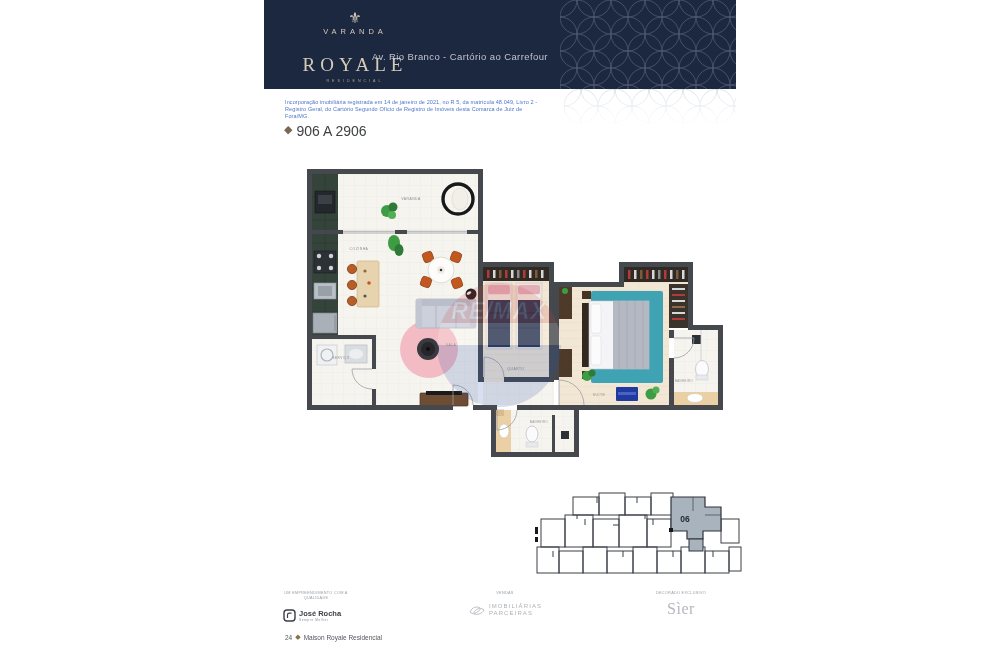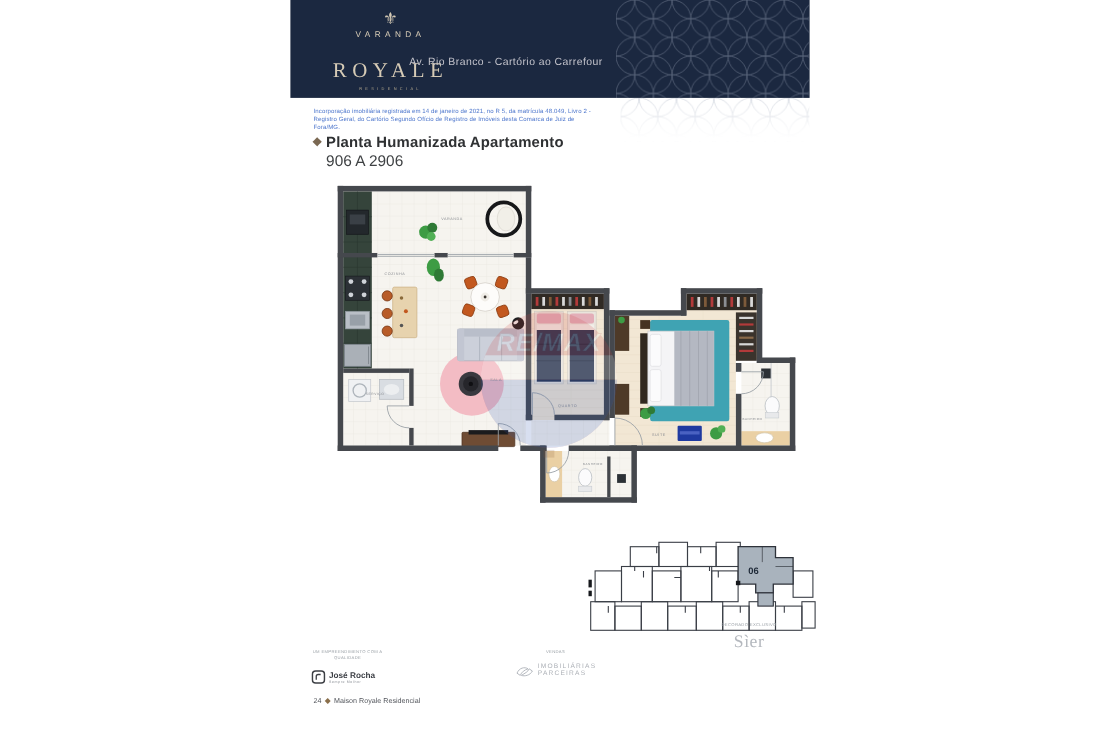--- a/index.html
+++ b/index.html
@@ -33,21 +33,21 @@
 
   
   .fcap{font-size:3.8px;letter-spacing:.3px;color:#9aa0a6;text-transform:uppercase;text-align:center;line-height:4.6px;}
   .f-dev{position:absolute;left:283px;top:591px;width:66px;}
   .f-dev .logo{margin-top:9px;display:flex;align-items:center;gap:3px;justify-content:flex-start;}
   .f-dev .nm{font-size:7.5px;font-weight:bold;color:#3b3e44;line-height:8px;text-align:left;}
   .f-dev .tg{font-size:3.2px;color:#8b8f96;letter-spacing:.6px;text-align:left;}
   .f-sales{position:absolute;left:452px;top:591px;width:106px;}
   .f-sales .logo{margin-top:7px;display:flex;align-items:center;justify-content:center;gap:3px;}
   .f-sales .tx{font-size:6px;letter-spacing:1.1px;color:#adb1b7;line-height:7.5px;text-align:left;}
-  .f-decor{position:absolute;left:643px;top:566px;width:76px;}
+  .f-decor{position:absolute;left:643px;top:591px;width:76px;}
   .f-decor .logo{margin-top:4px;text-align:center;font-family:"Liberation Serif",serif;
                  font-size:16px;color:#b4b8be;letter-spacing:.5px;}
   .pageline{position:absolute;left:285px;top:633px;display:flex;align-items:center;gap:3px;
             font-size:6.5px;color:#53565c;}
   .pageline .dm{color:#8a6f4b;font-size:7px;}
 
   svg text{font-family:"Liberation Sans",sans-serif;}
 </style>
 </head>
 <body>
@@ -94,21 +94,20 @@
       <rect width="172" height="40" fill="url(#geo2)"></rect>
     </svg>
     <div class="ov"></div>
   </div>
 
   <p class="legal">Incorporação imobiliária registrada em 14 de janeiro de 2021, no R 5, da matrícula 48.049, Livro 2 - Registro Geral, do Cartório Segundo Ofício de Registro de Imóveis desta Comarca de Juiz de Fora/MG.</p>
 
   <div class="sect">
     <span class="bullet">◆</span>
     <div>
-      <h1>Planta Humanizada Apartamento</h1>
       <div class="sub">906 A 2906</div>
     </div>
   </div>
 
   <div class="planwrap">
   <svg viewBox="0 0 430 300" width="430" height="300">
     <defs>
       <pattern id="tiles" width="11" height="11" patternUnits="userSpaceOnUse">
         <rect width="11" height="11" fill="#f6f4ef"></rect>
         <path d="M11 0H0V11" fill="none" stroke="#e9e6e0" stroke-width="0.7"></path>

